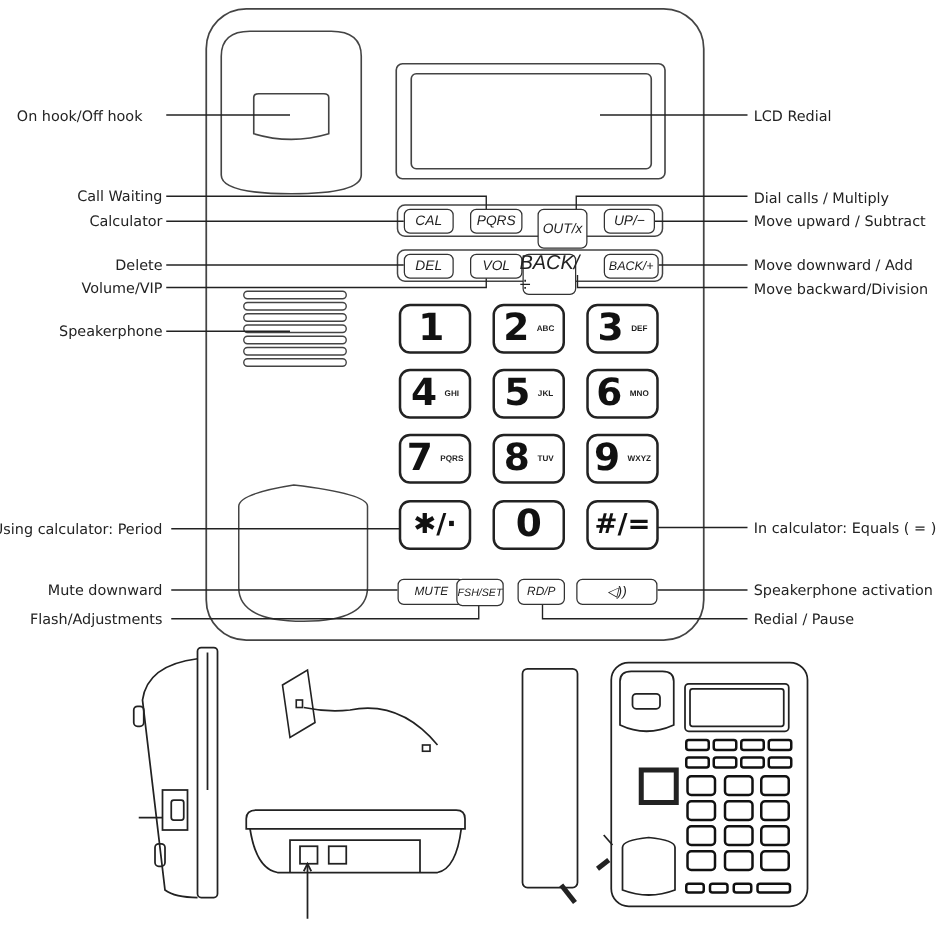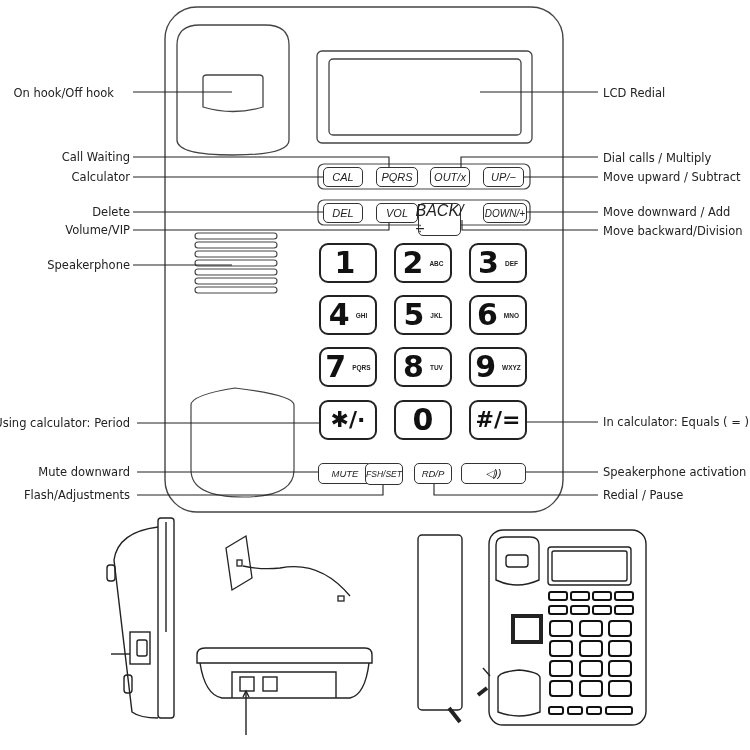--- a/index.html
+++ b/index.html
@@ -146,26 +146,26 @@
 <div class="lbl" style="left:603px;top:151px">Dial calls / Multiply</div>
 <div class="lbl" style="left:603px;top:170px">Move upward / Subtract</div>
 <div class="lbl" style="left:603px;top:205px">Move downward / Add</div>
 <div class="lbl" style="left:603px;top:224px">Move backward/Division</div>
 <div class="lbl" style="left:603px;top:415px">In calculator: Equals ( = )</div>
 <div class="lbl" style="left:603px;top:465px">Speakerphone activation</div>
 <div class="lbl" style="left:603px;top:488px">Redial / Pause</div>
 
 <div class="btn" style="left:323px;top:167px;width:40px;height:20px">CAL</div>
 <div class="btn" style="left:376px;top:167px;width:42px;height:20px">PQRS</div>
-<div class="btn" style="left:430px;top:167px;width:40px;height:20px">OUT/x</div>
+<div class="btn" style="left:430px;top:167px;width:40px;height:32px">OUT/x</div>
 <div class="btn" style="left:483px;top:167px;width:41px;height:20px">UP/−</div>
 <div class="btn" style="left:323px;top:203px;width:40px;height:20px">DEL</div>
 <div class="btn" style="left:376px;top:203px;width:42px;height:20px">VOL</div>
 <div class="btn" style="left:418px;top:203px;width:43px;height:33px;font-size:16px">BACK/÷</div>
-<div class="btn" style="left:483px;top:203px;width:44px;height:20px;font-size:10px">DOWN/+</div>
+<div class="btn" style="left:483px;top:203px;width:44px;height:20px;font-size:10px">BACK/+</div>
 
 <div class="key" style="left:319px;top:243px">
     <span class="d">1</span>
     <span class="s"></span>
   </div>
 <div class="key" style="left:394px;top:243px">
     <span class="d">2</span>
     <span class="s">ABC</span>
   </div>
 <div class="key" style="left:469px;top:243px">

